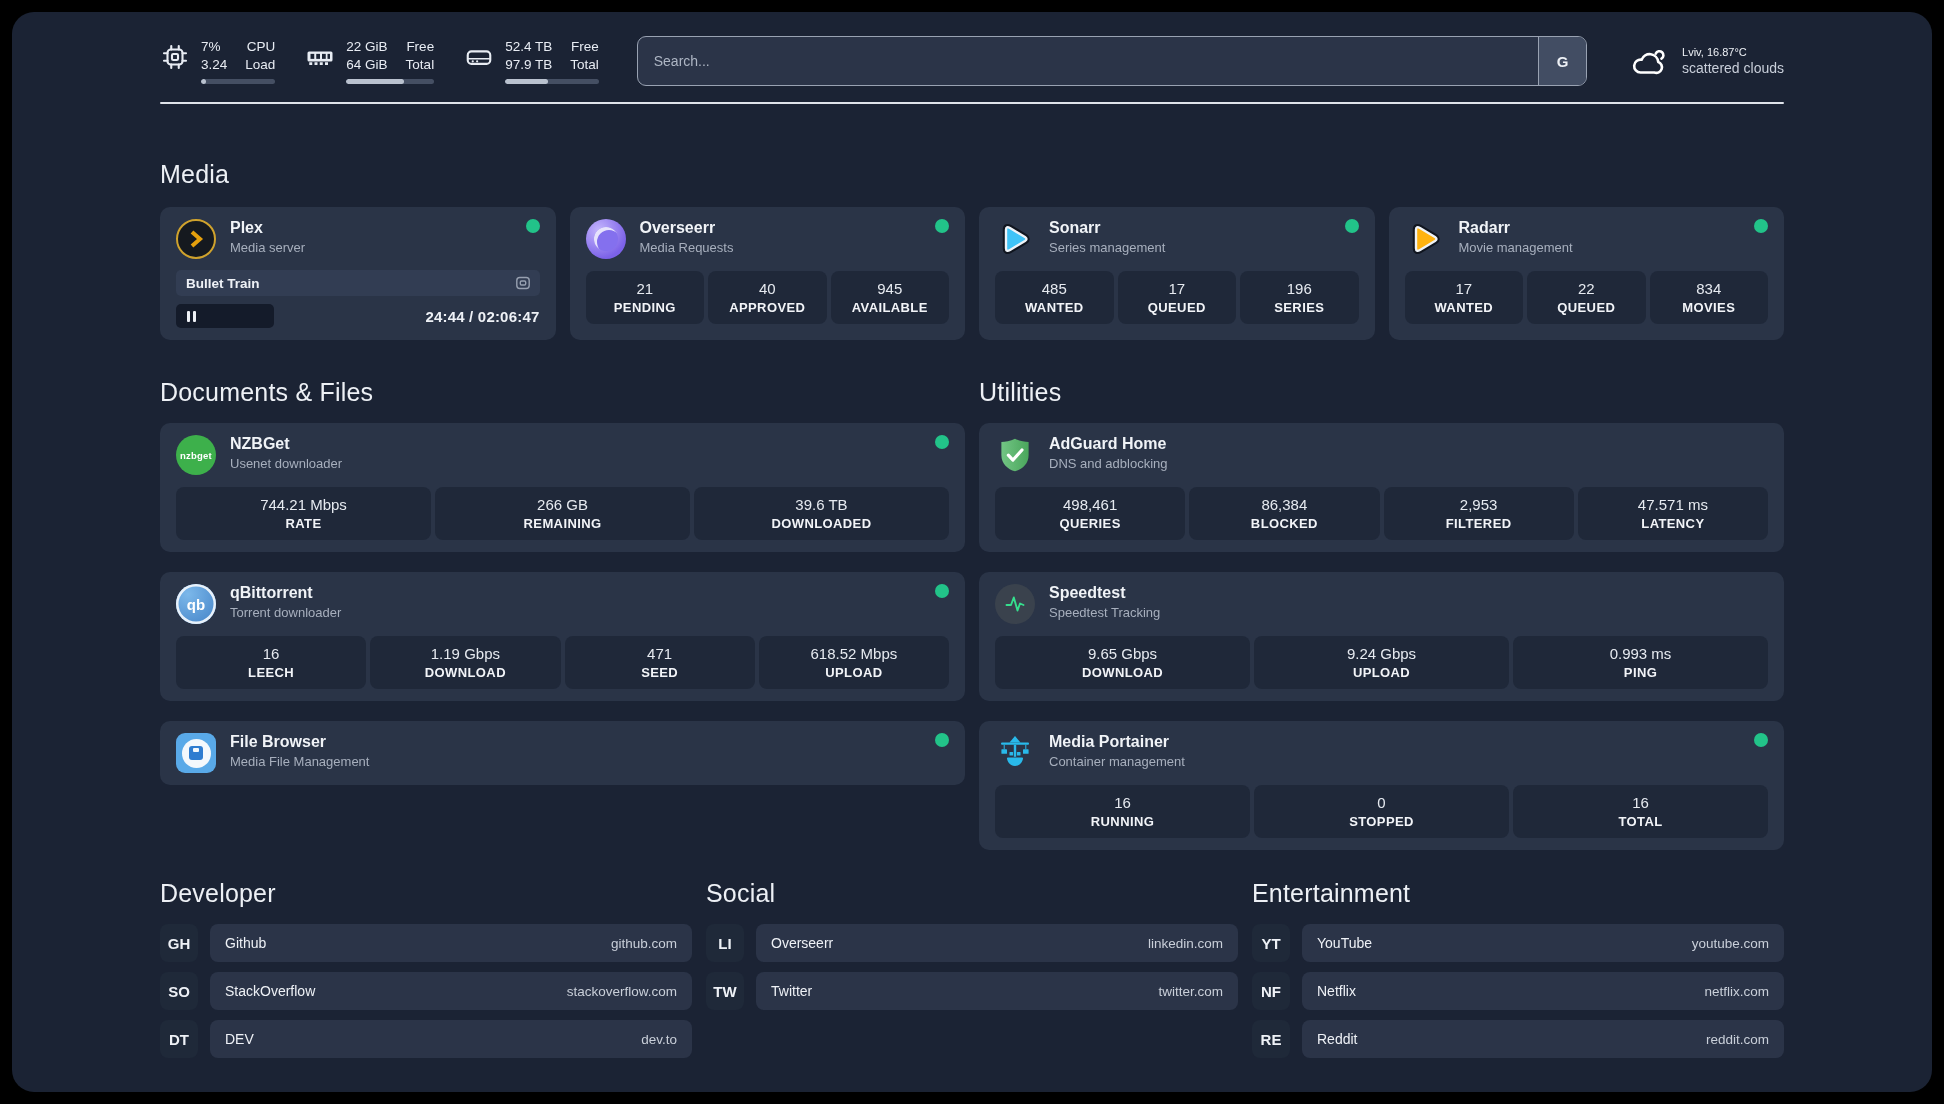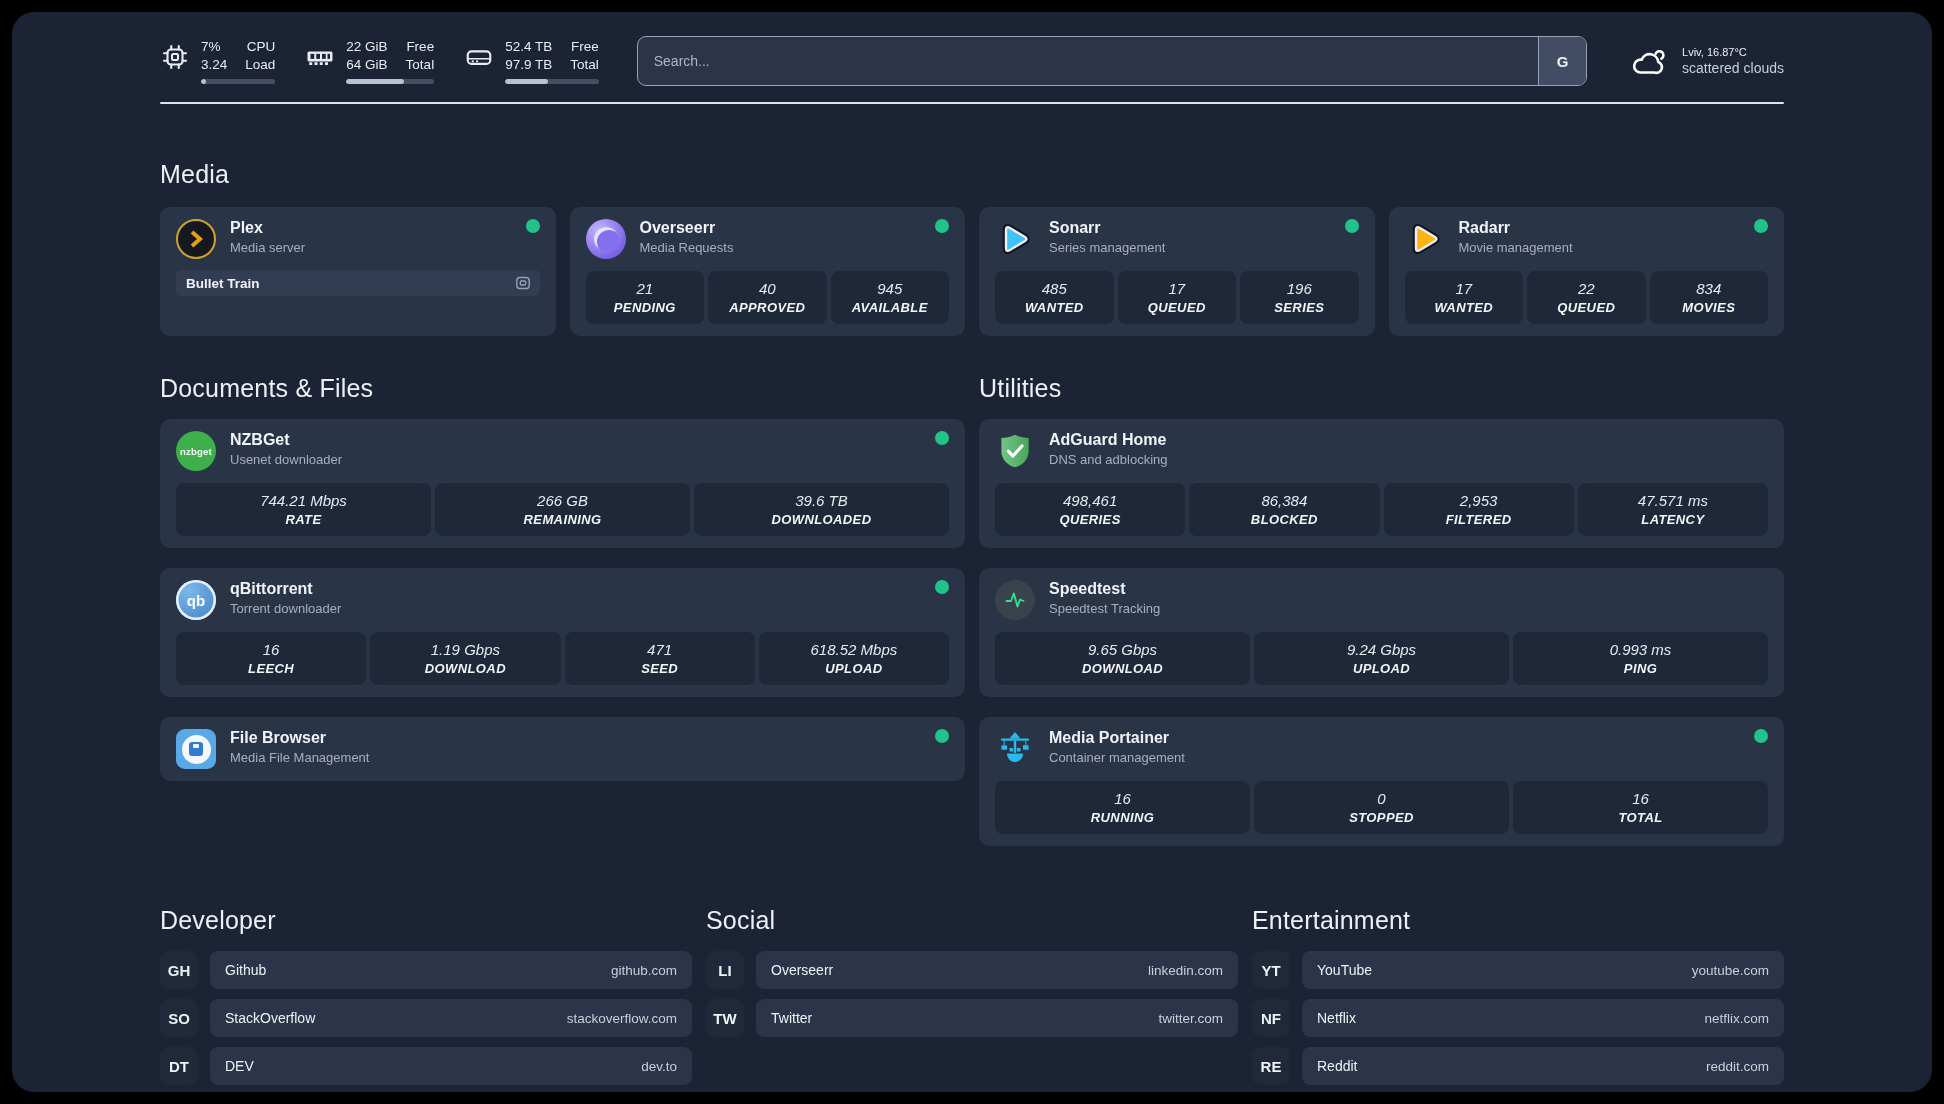--- a/index.html
+++ b/index.html
@@ -41,21 +41,21 @@
   .two-col-heads { display:grid; grid-template-columns:1fr 1fr; gap:14px; margin-top:38px; }
   .two-col { display:grid; grid-template-columns:1fr 1fr; gap:20px 14px; margin-top:16px; align-items:start; }
 
   .card { background:#2a3447; border-radius:10px; padding:12px 16px; cursor:pointer; }
   .app-head { display:flex; }
   .app-titles { margin-left:14px; }
   .app-name { font-size:16px; font-weight:600; color:#f0f3f7; }
   .app-desc { font-size:13px; color:#a7afbd; margin-top:3px; }
   .dot { width:14px; height:14px; border-radius:50%; background:#22c389; margin-left:auto; flex:none; }
 
-  .tiles { display:flex; gap:4px; margin-top:12px;font-style:italic; }
+  .tiles { display:flex; gap:4px; margin-top:12px; }
   .tile { flex:1; background:#1f2839; border-radius:8px; padding:9px 6px; text-align:center; }
   .tile-value { font-size:15px; color:#e6eaf0; }
   .tile-label { font-size:13px; font-weight:700; color:#f2f4f8; margin-top:3px; letter-spacing:.03em; }
 
   
   .app-icon { width:40px; height:40px; border-radius:50%; flex:none; display:flex; align-items:center; justify-content:center; position:relative; }
   .icon-plex { background:#15191f; border:2px solid #cfa22d; }
   .icon-overseerr { background:radial-gradient(circle at 32% 28%, #c4b5fd, #7c62e8 72%); }
   .ovr-inner { width:24px; height:24px; border-radius:50%; background:#8470ee; box-shadow:inset 3px 3px 0 rgba(255,255,255,.8); }
   .icon-nzbget { background:#3db04b; }
@@ -72,21 +72,21 @@
   .media-row { height:26px; background:#323d53; border-radius:5px; display:flex; align-items:center;
                justify-content:space-between; padding:0 9px 0 10px; margin-top:11px; }
   .media-name { font-size:13.5px; font-weight:600; color:#eef1f6; }
   .controls-row { display:flex; align-items:center; justify-content:space-between; margin-top:8px; }
   .pause-pill { width:27%; height:24px; background:#141b2a; border-radius:5px; display:flex; align-items:center;
                 padding-left:11px; gap:3px; cursor:pointer; }
   .pause-pill i { display:block; width:3px; height:11px; background:#eef1f6; border-radius:1px; }
   .time { font-size:15px; font-weight:600; color:#eef1f6; letter-spacing:.2px; }
 
   
-  .links-grid { display:grid; grid-template-columns:repeat(3,1fr); gap:14px; margin-top:60px; }
+  .links-grid { display:grid; grid-template-columns:repeat(3,1fr); gap:14px; margin-top:29px; }
   .links-title { margin-bottom:16px; }
   .link-row { display:flex; gap:12px; margin-bottom:10px; }
   .badge { width:38px; height:38px; flex:none; background:#1f2939; border-radius:8px; color:#eef1f6;
            font-size:15px; font-weight:700; display:flex; align-items:center; justify-content:center; }
   .pill { flex:1; height:38px; background:#2b3448; border-radius:8px; display:flex; align-items:center;
           justify-content:space-between; padding:12px 15px; cursor:pointer; }
   .pill-name { font-size:14px; font-weight:500; color:#eef1f6; }
   .pill-url { font-size:13.5px; color:#c9cfd9; }
 </style>
 </head>
@@ -209,20 +209,27 @@
         </div>
         <span class="dot"></span>
       </div>
       <div class="media-row">
         <span class="media-name">Bullet Train</span>
         <svg width="16" height="16" viewBox="0 0 16 16" fill="none" stroke="#97a0b0" stroke-width="1.4">
           <rect x="1.8" y="2.5" width="12.4" height="11" rx="3"></rect>
             <rect x="5.3" y="6" width="5.4" height="4" rx="1.2"></rect>
         </svg>
       </div>
+      <div class="controls-row">
+        <div class="pause-pill">
+            <i></i>
+            <i></i>
+          </div>
+        <span class="time">24:44 / 02:06:47</span>
+      </div>
     </div>
 
     <div class="card">
       <div class="app-head">
         <div class="app-icon icon-overseerr">
             <span class="ovr-inner"></span>
           </div>
         <div class="app-titles">
           <div class="app-name">Overseerr</div>
           <div class="app-desc">Media Requests</div>

